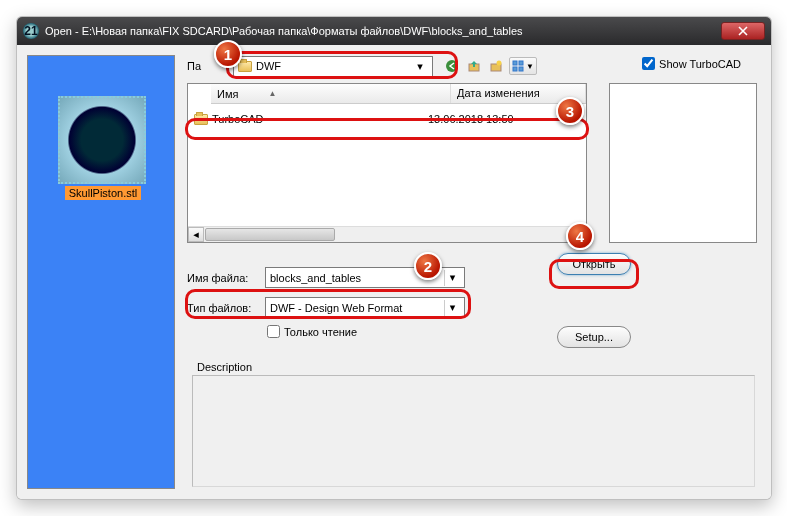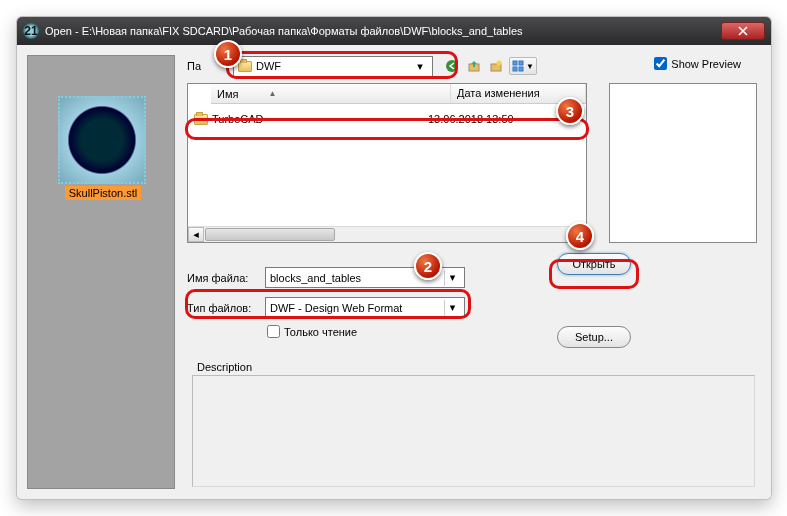--- a/index.html
+++ b/index.html
@@ -5,21 +5,21 @@
 * { box-sizing: border-box; margin: 0; padding: 0; font-family: Tahoma, sans-serif; font-size: 11px; }
 body { background: #fff; width: 787px; height: 516px; position: relative; }
 .shadow-frame { position: absolute; left: 16px; top: 16px; width: 756px; height: 484px; border: 1px solid rgba(0,0,0,0.25); border-radius: 6px; box-shadow: 0 6px 18px rgba(0,0,0,0.25); background: #fff; overflow: hidden; }
 .titlebar { height: 28px; background: linear-gradient(#4a4a4c, #2a2a2c); display: flex; align-items: center; padding: 0 6px; color: #fff; }
 .titlebar .app-icon { width: 16px; height: 16px; border-radius: 50%; background: radial-gradient(circle, #9cc 40%, #267 70%); margin-right: 6px; display: flex; align-items: center; justify-content: center; font-size: 12px; color: #012; font-weight: bold; }
 .titlebar .title-text { flex: 1; white-space: nowrap; overflow: hidden; text-overflow: ellipsis; }
 .close-btn { width: 44px; height: 18px; background: linear-gradient(#d66, #a22); border: 1px solid #722; border-radius: 3px; display: flex; align-items: center; justify-content: center; }
 .close-btn svg { width: 10px; height: 10px; }
 .body-area { position: absolute; top: 28px; left: 0; right: 0; bottom: 0; background: #f0f0f0; padding: 10px; }
 
-.left-panel { position: absolute; left: 10px; top: 10px; width: 148px; bottom: 10px; background: #a3a3a3; border: 1px solid #888; }
+.left-panel { position: absolute; left: 10px; top: 10px; width: 148px; bottom: 10px; background: #3b82f6; border: 1px solid #888; }
 .history-dd { position: absolute; left: 10px; top: 10px; width: 108px; height: 20px; background: linear-gradient(#fdfdfd,#e8e8e8); border: 1px solid #777; display: flex; align-items: center; padding: 0 4px; color: #333; }
 .history-dd .dd-arrow { margin-left: auto; }
 .thumb { position: absolute; left: 30px; top: 40px; width: 90px; text-align: center; }
 .thumb-img { width: 88px; height: 88px; background: radial-gradient(circle, #012a37 35%, #003 55%, #9ecfe0 58%, #7ab 100%); border: 2px dotted #8cd; margin-bottom: 2px; }
 .thumb-label { background: #ff9933; color: #000; padding: 1px 4px; display: inline-block; }
 
 .lookin-row { position: absolute; left: 170px; top: 10px; height: 22px; display: flex; align-items: center; gap: 6px; }
 .lookin-label { width: 40px; }
 .lookin-dd { width: 200px; height: 21px; background: #fff; border: 1px solid #7a7a7a; display: flex; align-items: center; padding: 0 4px; gap: 4px; }
 .folder-icon { width: 14px; height: 11px; background: linear-gradient(#ffe9a8,#e8c05a); border: 1px solid #c9a23f; border-radius: 1px; position: relative; }
@@ -127,21 +127,21 @@
               <rect x="1" y="7" width="4" height="4" fill="#5a9bd4" stroke="#37c"></rect>
               <rect x="7" y="7" width="4" height="4" fill="#5a9bd4" stroke="#37c"></rect>
             </svg>
             <span style="font-size:8px;margin-left:2px;">▼</span>
           </div>
       </div>
     </div>
 
     <label class="show-preview">
       <input type="checkbox" checked="" style="">
-      <span>Show Preview</span>
+      <span>Show TurboCAD</span>
     </label>
 
     <div class="file-list">
       <div class="file-header">
         <div class="fh-col fh-name">
             <span>Имя</span>
             <span class="sort-arrow">▲</span>
           </div>
         <div class="fh-col fh-date">Дата изменения</div>
       </div>

